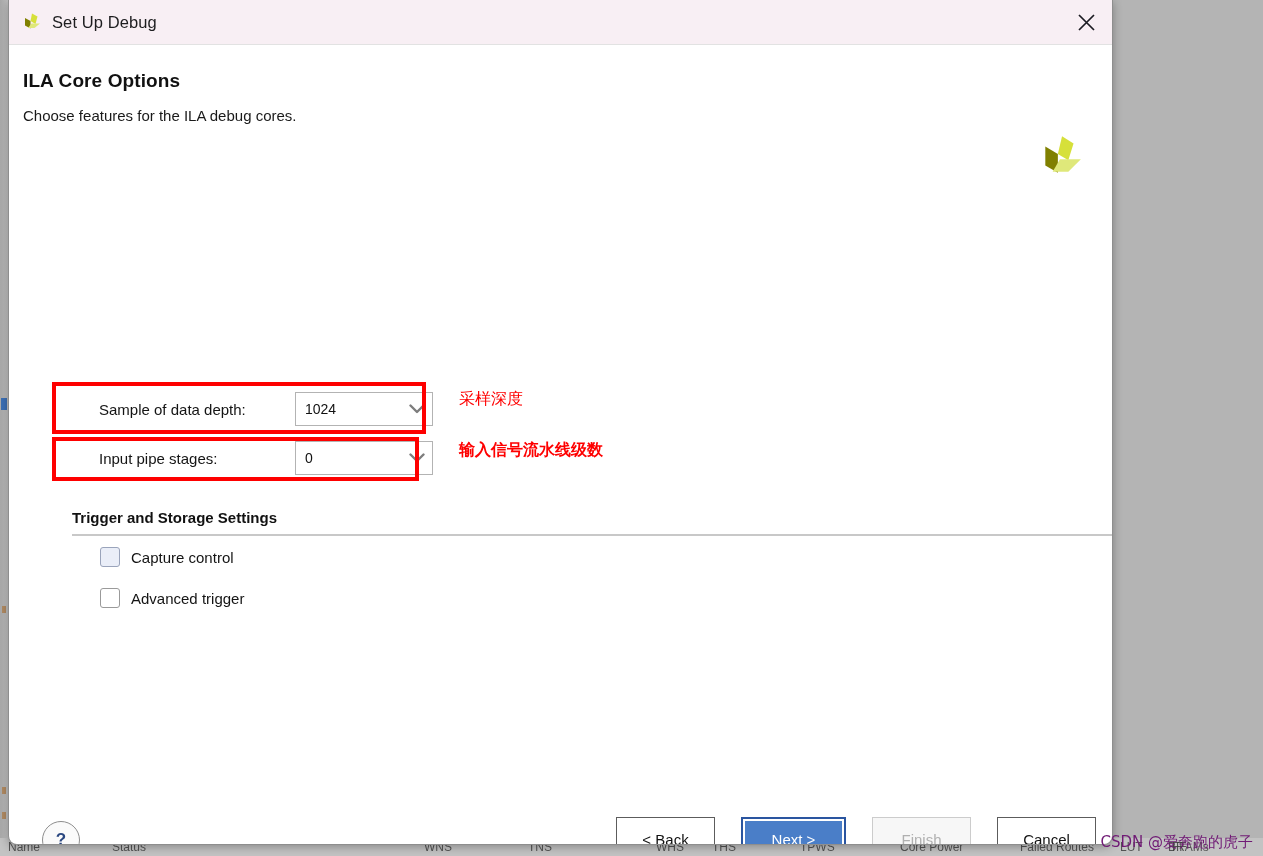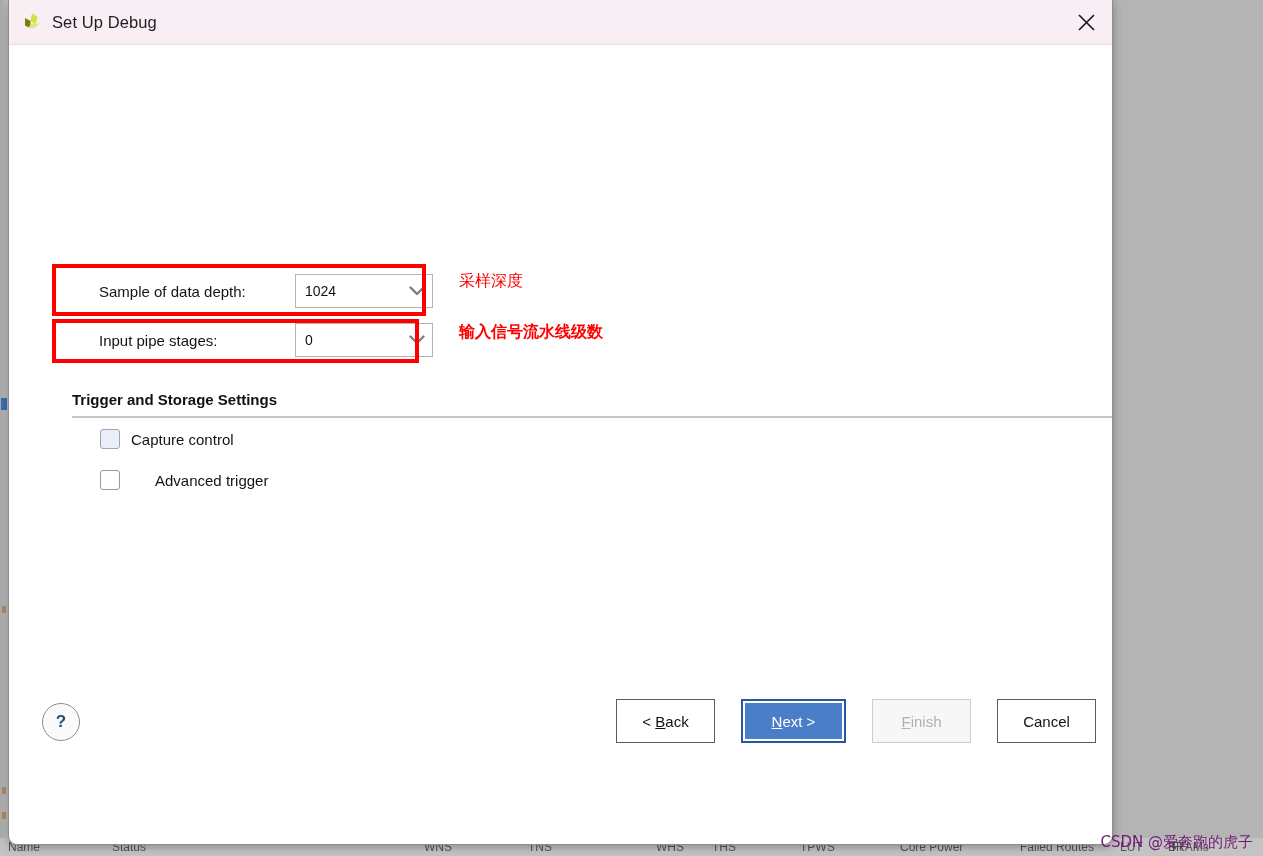--- a/index.html
+++ b/index.html
@@ -235,21 +235,21 @@
   }
 
   
   .checkbox-row {
     position: absolute;
     display: flex;
     align-items: center;
     cursor: pointer;
   }
   #chk-capture  { left: 91px; top: 384px; }
-  #chk-advanced { left: 91px; top: 425px; gap: 24px; }
+  #chk-advanced { left: 91px; top: 425px; }
 
   .cbox {
     width: 20px;
     height: 20px;
     border: 1px solid #9a9a9a;
     border-radius: 3px;
     background: #ffffff;
     box-sizing: border-box;
     flex: none;
   }
@@ -375,20 +375,31 @@
     </span>
     <span class="tb-title">Set Up Debug</span>
 
     <button id="close-btn" aria-label="Close">
       <svg width="19" height="19" viewBox="0 0 19 19" aria-hidden="true">
         <path d="M2,2 L17,17 M17,2 L2,17" stroke="#1b1b22" stroke-width="1.7" fill="none"></path>
       </svg>
     </button>
   </div>
 
+  <div id="header">
+    <div class="h-title">ILA Core Options</div>
+    <div class="h-sub">Choose features for the ILA debug cores.</div>
+    <span class="h-logo">
+      <svg viewBox="0 0 44 44" width="46" height="46" aria-hidden="true">
+        <polygon points="23,3 34,10 29,26 19,20" fill="#d6e03a"></polygon>
+        <polygon points="7,13 19,20 19,38 7,31" fill="#808000"></polygon>
+        <polygon points="21,25 41,25 29,37 14,37" fill="#dfe87a"></polygon>
+      </svg>
+    </span>
+  </div>
 
   <div id="body">
 
     <div class="form-row" id="row-depth">
       <span class="form-label">Sample of data depth:</span>
       <div class="combo">
         <span class="combo-value">1024</span>
         <span class="combo-arrow">
           <svg width="16" height="10" viewBox="0 0 16 10" aria-hidden="true">
             <path d="M1.5,1.5 L8,8 L14.5,1.5" stroke="#7d7d7d" stroke-width="2.4" fill="none" stroke-linecap="round" stroke-linejoin="round"></path>

